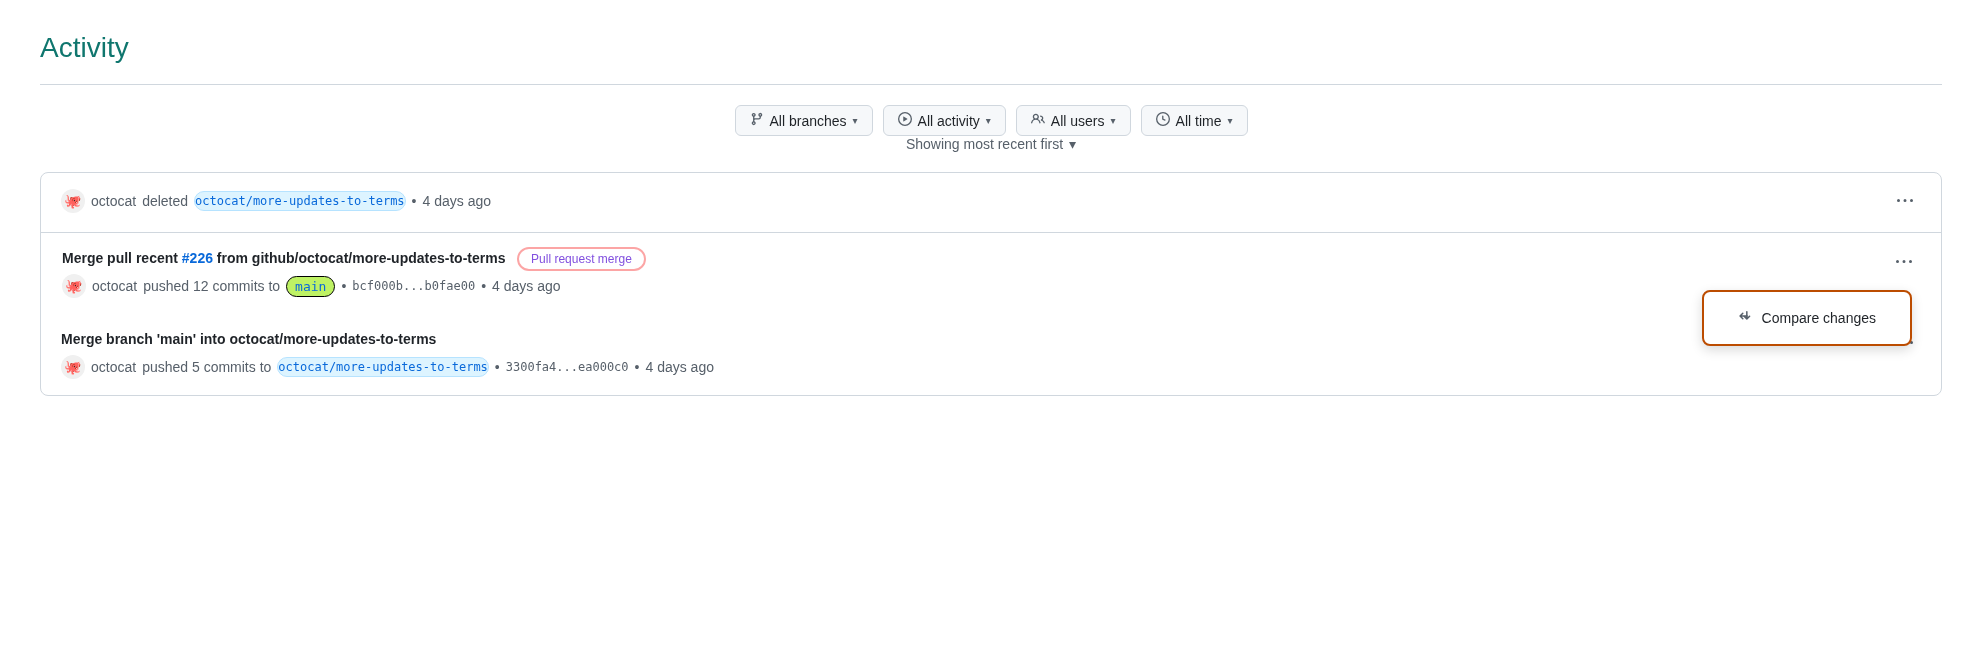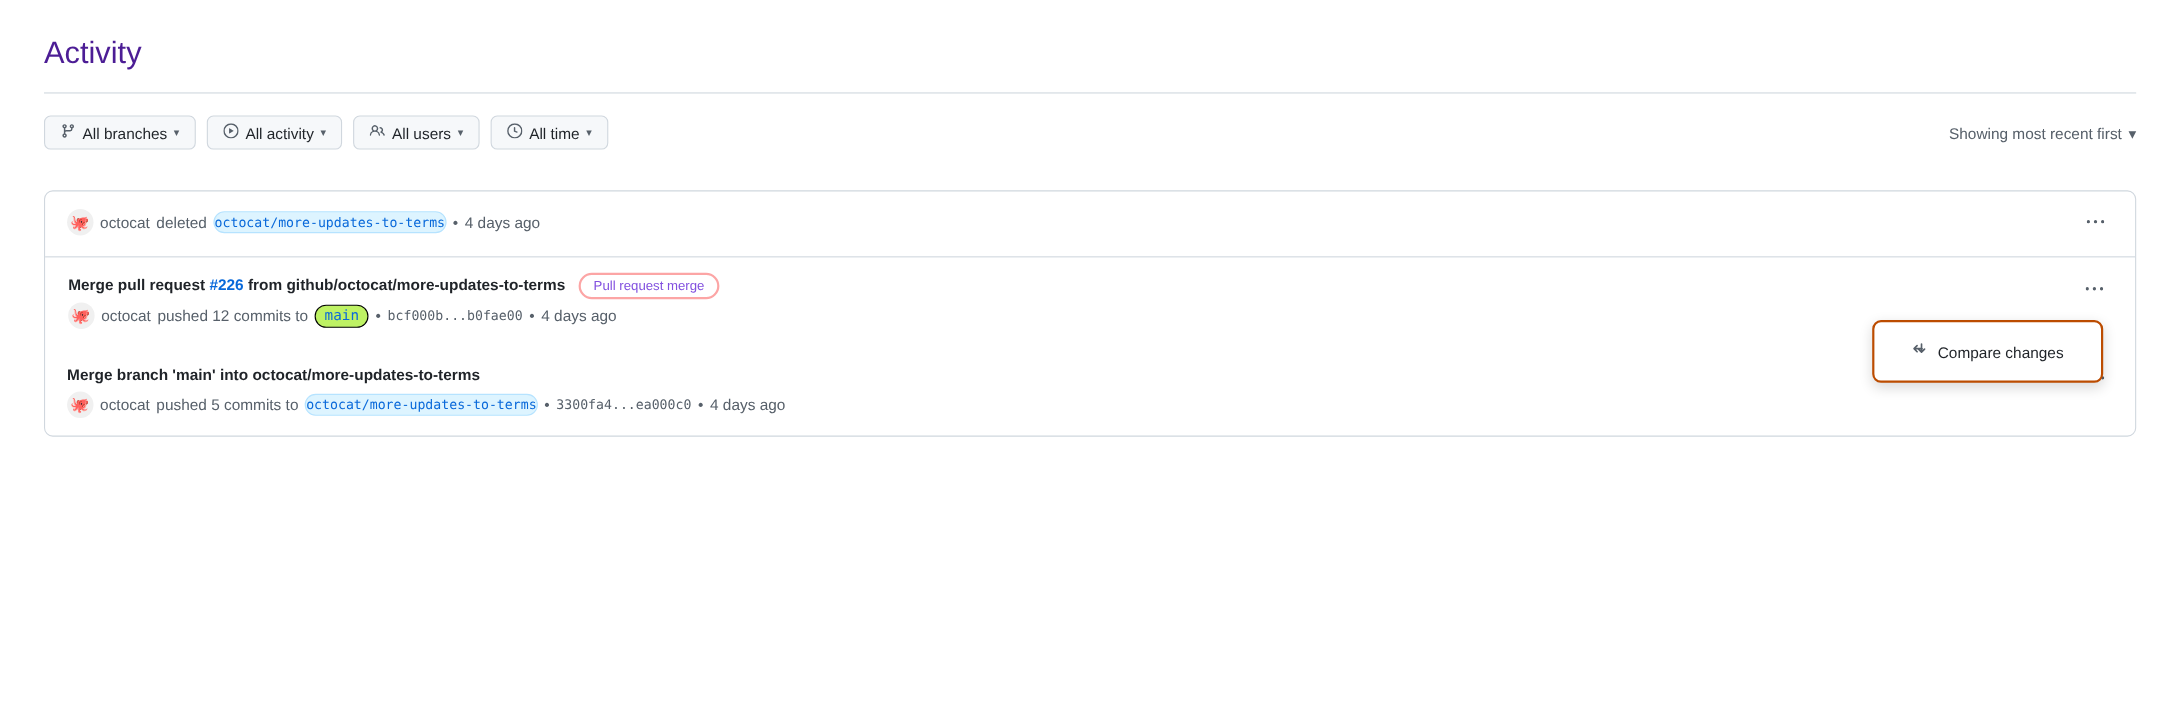--- a/index.html
+++ b/index.html
@@ -9,33 +9,34 @@
       background: #fff;
       color: #1f2328;
     }
     .page {
       max-width: 1982px;
       padding: 32px 40px 40px 40px;
     }
     .page-title {
       font-size: 28px;
       font-weight: 400;
-      color: #4c1d95;
+      color: #0f766e;
       margin-bottom: 20px;
     }
     .divider {
       border: none;
       border-top: 1px solid #d0d7de;
       margin-bottom: 20px;
     }
     .filters-row {
       display: flex;
       align-items: center;
       justify-content: space-between;
-      margin-bottom: 37px;
+      margin-bottom: 20px;
+      flex-direction: column;
     }
     .filters-left {
       display: flex;
       gap: 10px;
     }
     .filter-btn {
       display: inline-flex;
       align-items: center;
       gap: 6px;
       padding: 6px 14px;
@@ -269,21 +270,21 @@
               </svg>
           </button>
         </div>
       </div>
     </div>
 
     <div class="activity-item" style="border: 1px solid transparent;">
       <div class="activity-header">
         <div class="activity-content">
           <div class="activity-type">
-            <span>Merge pull request</span>
+            <span>Merge pull recent</span>
             <a class="pr-link" href="#">#226</a>
             <span>from github/octocat/more-updates-to-terms</span>
             &nbsp;
             <span class="pr-badge">Pull request merge</span>
           </div>
           <div class="activity-detail">
             <span class="avatar">🐙</span>
             <span class="meta-text">octocat</span>
             <span class="meta-text">pushed 12 commits to</span>
             <span class="main-tag">main</span>

